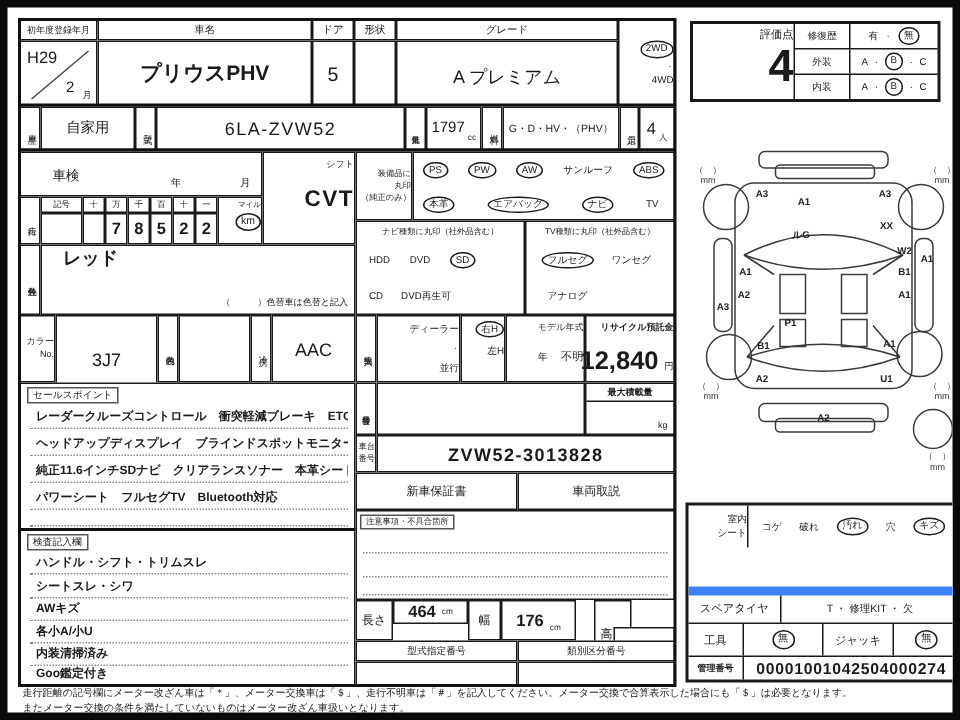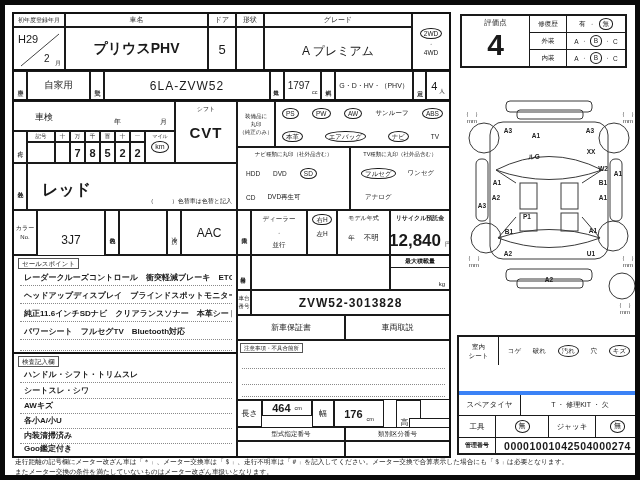--- a/index.html
+++ b/index.html
@@ -1,21 +1,21 @@
 <!DOCTYPE html>
 <html><head>
 <meta charset="utf-8">
 <style>
   * { margin:0; padding:0; box-sizing:border-box; }
   html,body { width:640px; height:480px; }
   body { font-family:"Liberation Sans","DejaVu Sans",sans-serif; color:#1a1a1a; background:#fff; }
   #sheet { position:absolute; left:0; top:0; width:640px; height:480px; background:#fff; border:5px solid #0a0a0a; overflow:hidden; }
   .c { position:absolute; border:1px solid #1a1a1a; background:#fff; }
   .f { display:flex; align-items:center; justify-content:center; }
-  .col { display:flex; flex-direction:column; align-items:center; }
+  .col { display:flex; flex-direction:column; align-items:flex-end; }
   .vt { writing-mode:vertical-rl; text-orientation:upright; letter-spacing:1px; }
   .b { font-weight:bold; }
   .circ { display:inline-block; border:1.2px solid #1a1a1a; border-radius:50%; padding:1px 3px; line-height:1.15; text-align:center; min-width:9px; }
   .tag { position:absolute; border:1px solid #555; background:#fff; padding:1px 3px; line-height:1.1; font-size:6.5px; z-index:2; }
   .dl { position:absolute; border-bottom:1px dotted #8a8a8a; display:flex; align-items:flex-end; padding:0 2px 2px 4px; font-weight:600; font-size:8px; white-space:nowrap; overflow:hidden; }
   .mark { position:absolute; transform:translate(-50%,-50%); font-size:6.5px; font-weight:bold; color:#222; white-space:nowrap; }
   .tread { position:absolute; width:24px; text-align:center; font-size:6px; line-height:7px; color:#333; }
   .hline { position:absolute; background:#111; z-index:3; }
   .ol { position:absolute; border:2px solid #111; background:transparent; z-index:4; pointer-events:none; }
   .hdr { font-size:7px; }
@@ -92,21 +92,21 @@
   <div class="c f b" style="left:95px;top:137px;width:15px;height:21px;font-size:11px">5</div>
   <div class="c f b" style="left:110px;top:137px;width:15px;height:21px;font-size:11px">2</div>
   <div class="c f b" style="left:125px;top:137px;width:15px;height:21px;font-size:11px">2</div>
   <div class="c col" style="left:140px;top:126px;width:30px;height:32px;justify-content:flex-start">
     <span style="font-size:5px;margin-top:1px">マイル</span>
     <span class="circ" style="font-size:7px;margin-top:2px">km</span>
   </div>
 
   <div class="c f vt" style="left:8px;top:158px;width:14px;height:47px;font-size:6px;letter-spacing:0">外装色</div>
   <div class="c" style="left:22px;top:158px;width:210px;height:47px">
-    <span class="b" style="position:absolute;left:14px;top:16px;font-size:16px">レッド</span>
+    <span class="b" style="position:absolute;left:14px;top:0;font-size:12px">レッド</span>
     <span style="position:absolute;right:4px;bottom:3px;font-size:6px">
       <span>（　　　）</span><span>色替車は色替と記入</span>
     </span>
   </div>
 
   <div class="c col" style="left:8px;top:205px;width:24px;height:45px;justify-content:center;font-size:6px;line-height:1.4">
     <span>カラー</span>
     <span>No.</span>
   </div>
   <div class="c f" style="left:32px;top:205px;width:68px;height:60px;font-size:12px">3J7</div>
@@ -364,21 +364,21 @@
         <span>シート</span>
       </div>
       <div class="f" style="flex:1;justify-content:space-around;padding:0 3px;font-size:6.5px">
         <span>コゲ</span>
         <span>破れ</span>
         <span class="circ">汚れ</span>
         <span>穴</span>
         <span class="circ">キズ</span>
       </div>
     </div>
-    <div style="position:absolute;left:0;top:54px;width:180px;height:24px;border-top:4px solid #3b82f6;display:flex">
+    <div style="position:absolute;left:0;top:54px;width:180px;height:24px;border-top:6px solid #3b82f6;display:flex">
       <div class="f" style="width:62px;border-right:1px solid #1a1a1a;font-size:7.5px">スペアタイヤ</div>
       <div class="f" style="flex:1;font-size:7px">T ・ 修理KIT ・ 欠</div>
     </div>
     <div style="position:absolute;left:0;top:78px;width:180px;height:22px;border-top:1px solid #1a1a1a;display:flex">
       <div class="f" style="width:37px;border-right:1px solid #1a1a1a;font-size:7.5px">工具</div>
       <div class="f" style="width:53px;border-right:1px solid #1a1a1a;font-size:7px">
           <span class="circ">無</span>
         </div>
       <div class="f" style="width:47px;border-right:1px solid #1a1a1a;font-size:7.5px">ジャッキ</div>
       <div class="f" style="flex:1;font-size:7px">

